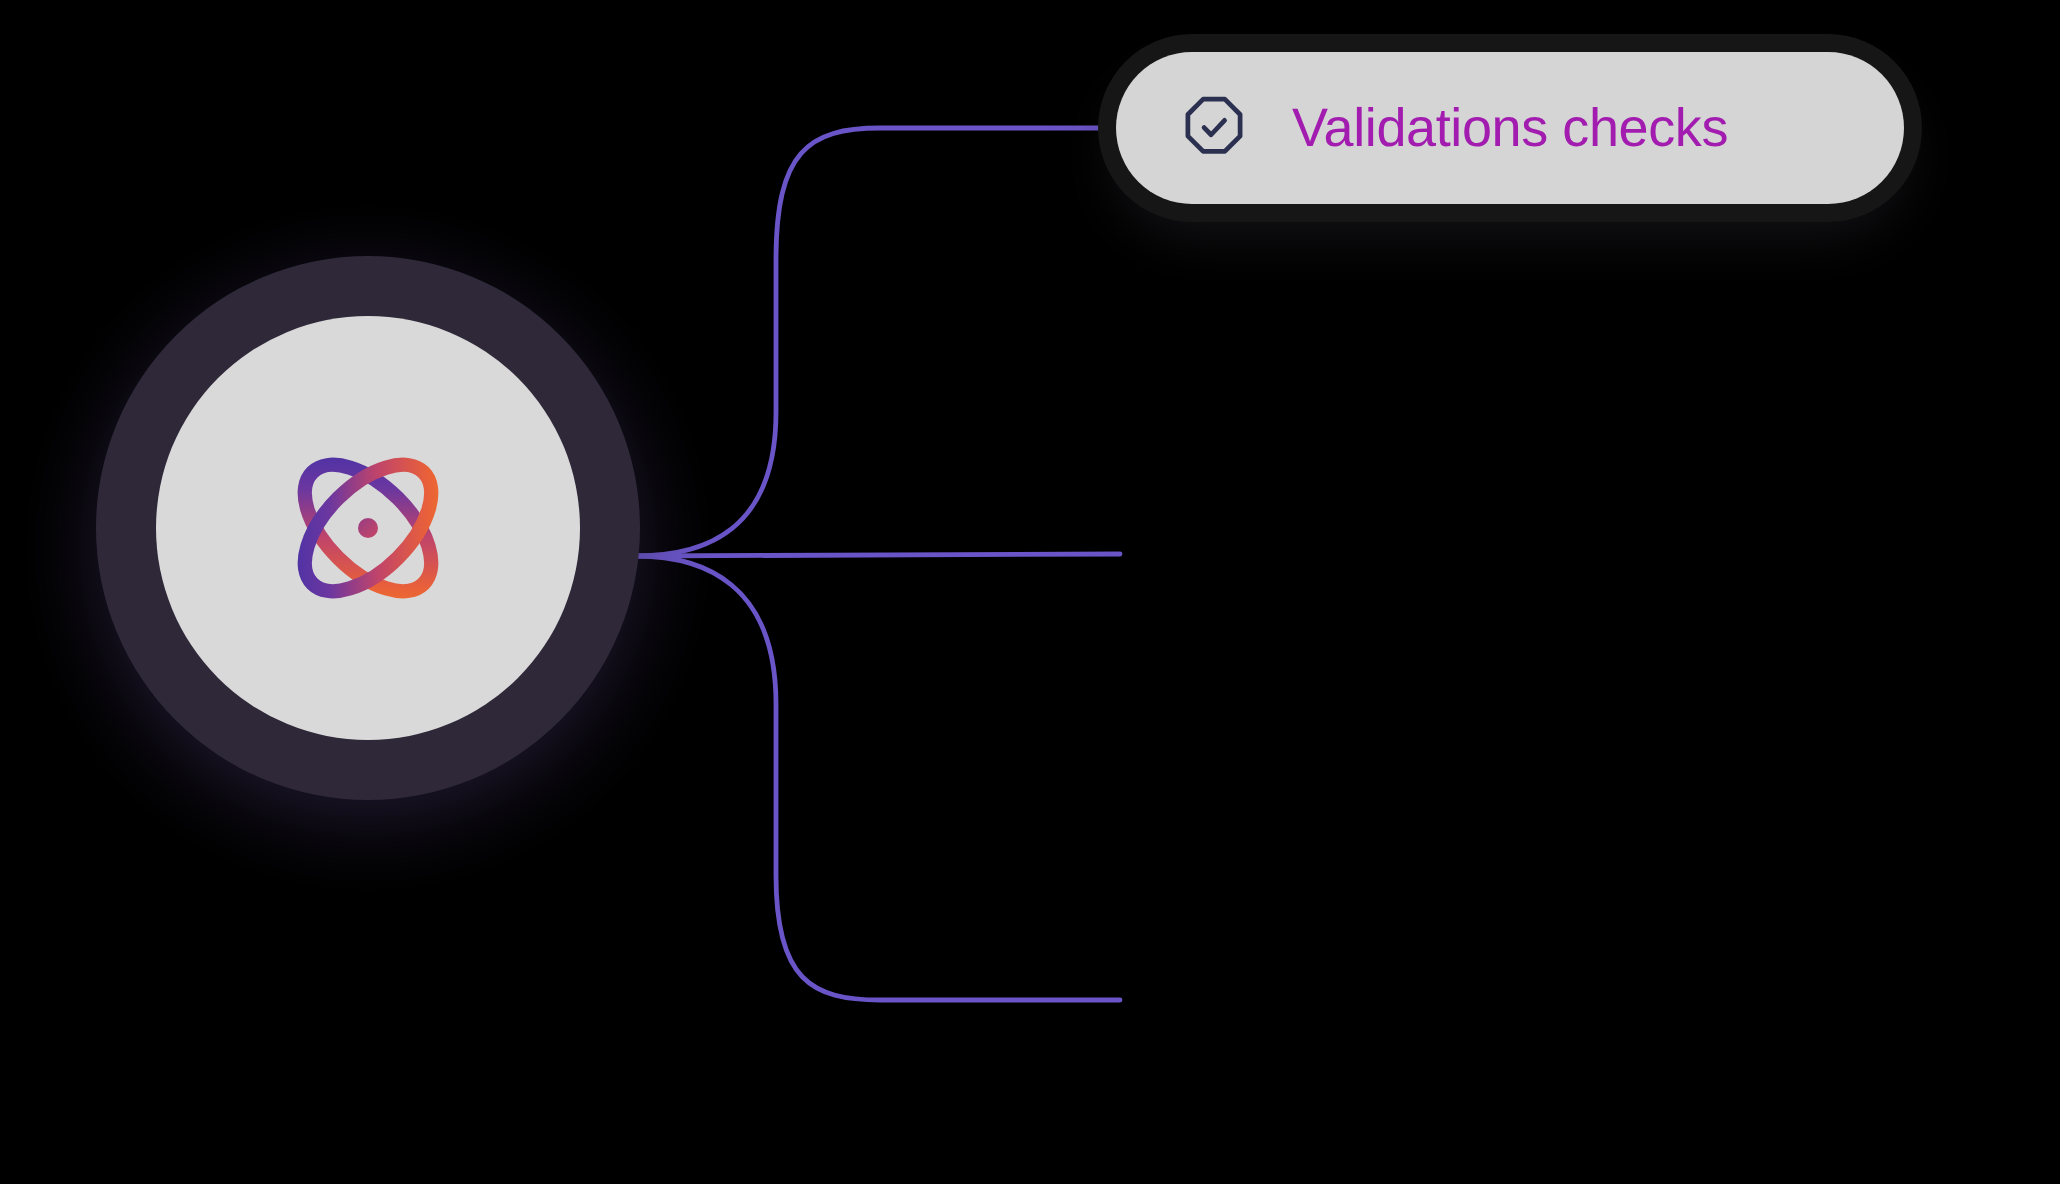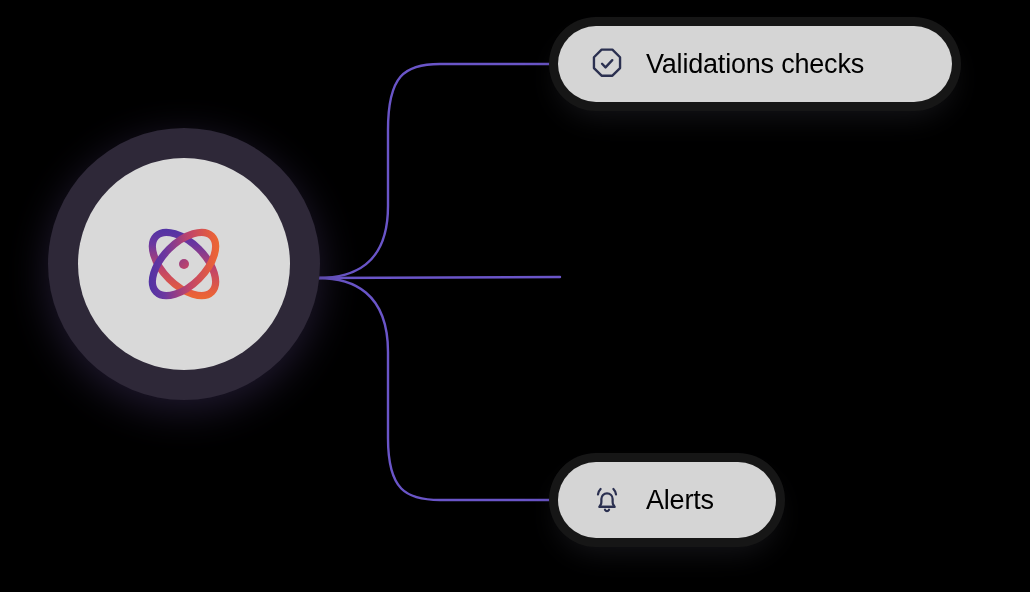--- a/index.html
+++ b/index.html
@@ -74,21 +74,21 @@
     display: flex;
     align-items: center;
     justify-content: center;
     margin-right: 20px;
   }
   .pill-label {
     font-family: "Liberation Sans", sans-serif;
     font-size: 27px;
     font-weight: 500;
     letter-spacing: -0.2px;
-    color: #000000;
+    color: #a21caf;
     white-space: nowrap;
   }
 
   #pill-0 { left: 558px; top: 26px;  width: 394px; }
   #pill-1 { left: 558px; top: 238px; width: 361px; }
   #pill-2 { left: 558px; top: 462px; width: 218px; }
 </style>
 </head>
 <body>
 
@@ -123,26 +123,14 @@
     <span class="pill-icon">
       <svg width="36" height="36" viewBox="0 0 32 32" fill="none">
         <path d="M11.2 3.2h9.6l6.8 6.8v9.6l-6.8 6.8h-9.6L4.4 19.6v-9.6z" stroke="#2b3050" stroke-width="2.1" stroke-linejoin="round" fill="none"></path>
         <path d="M11.6 15.8l3.1 3.2 6.0-6.4" stroke="#2b3050" stroke-width="2.1" stroke-linecap="round" stroke-linejoin="round" fill="none"></path>
       </svg>
     </span>
     <span class="pill-label">Validations checks</span>
   </div>
 
 
-  <div class="pill" id="pill-2">
-    <span class="pill-icon">
-      <svg width="36" height="36" viewBox="0 0 32 32" fill="none">
-        <path d="M9.4 22.2c0-1.0 0.6-1.4 1.0-2.0 0.5-0.7 0.6-1.6 0.6-2.6v-2.5c0-2.8 2.2-5.0 5.0-5.0s5.0 2.2 5.0 5.0v2.5c0 1.0 0.1 1.9 0.6 2.6 0.4 0.6 1.0 1.0 1.0 2.0z" stroke="#2b3050" stroke-width="2.0" stroke-linejoin="round" fill="none"></path>
-        <path d="M9.4 22.2h13.2" stroke="#2b3050" stroke-width="2.0" stroke-linecap="round"></path>
-        <path d="M14.2 24.6c0.5 0.9 1.0 1.3 1.8 1.3s1.3-0.4 1.8-1.3" stroke="#2b3050" stroke-width="2.0" stroke-linecap="round" fill="none"></path>
-        <path d="M8.0 11.0c0.3-2.0 1.1-3.6 2.3-4.8" stroke="#2b3050" stroke-width="2.0" stroke-linecap="round" fill="none"></path>
-        <path d="M24.0 11.0c-0.3-2.0-1.1-3.6-2.3-4.8" stroke="#2b3050" stroke-width="2.0" stroke-linecap="round" fill="none"></path>
-      </svg>
-    </span>
-    <span class="pill-label">Alerts</span>
-  </div>
 
 </div>
 
 </body></html>

